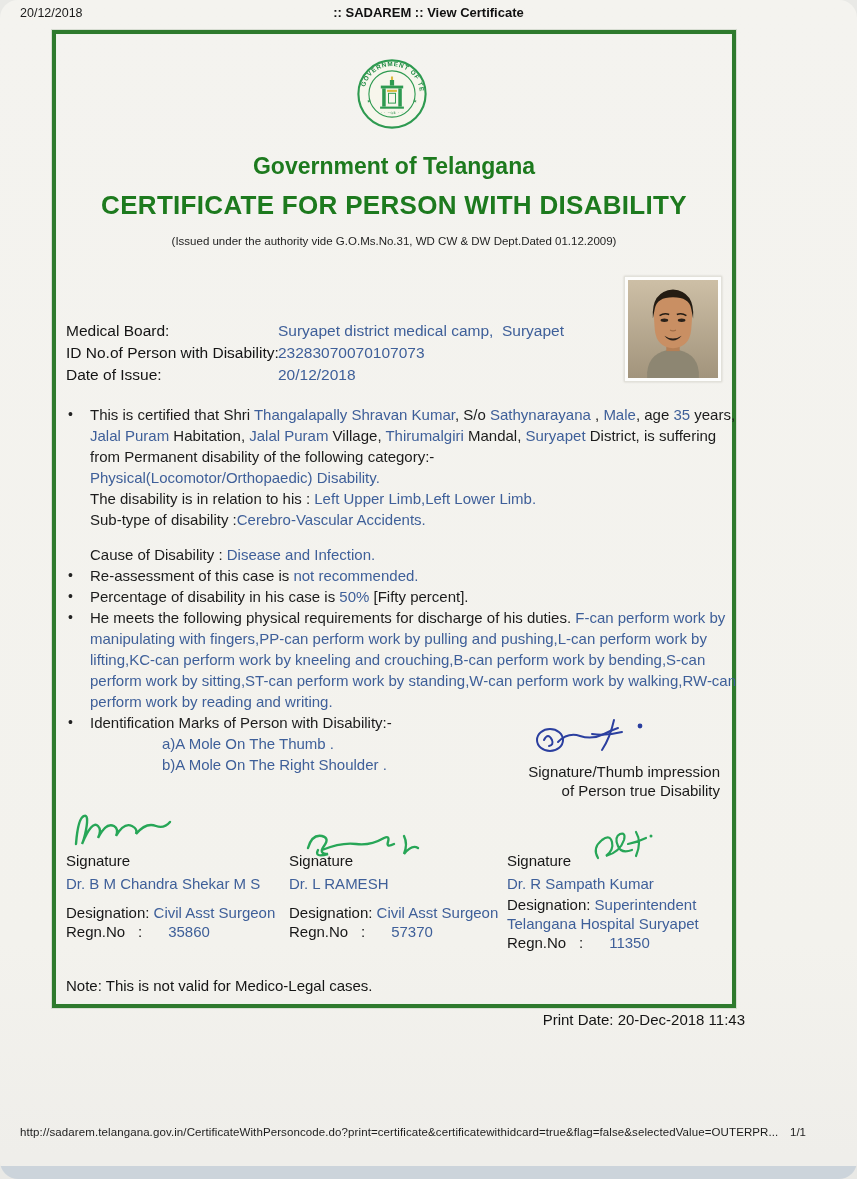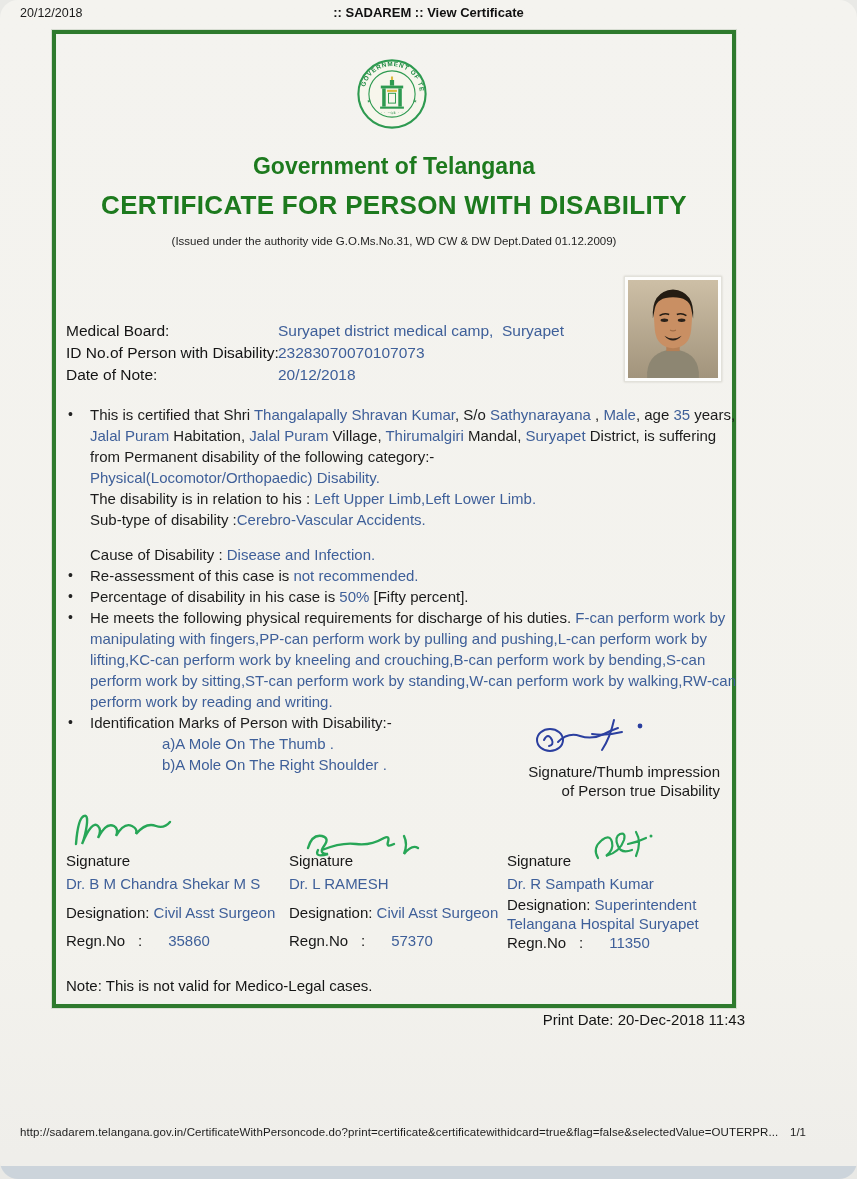--- a/index.html
+++ b/index.html
@@ -100,21 +100,21 @@
   .sig-col--1{left:66px;width:225px;}
   .sig-col--2{left:289px;width:225px;}
   .sig-col--3{left:507px;width:238px;}
   .sig-col .sig-label{line-height:19px;}
   .sig-col .sig-name{line-height:19px;margin-top:4px;color:#3e5f99;white-space:nowrap;}
   .sig-col .desig{margin-top:10px;line-height:19px;white-space:nowrap;}
   .sig-col--3 .desig{margin-top:2px;}
   .sig-col .desig .d-label{color:#171717;}
   .sig-col .desig .d-value{color:#3e5f99;margin-top:8px;}
   .sig-col .desig-line2{line-height:19px;color:#3e5f99;white-space:nowrap;}
-  .sig-col .regn{margin-top:9px;line-height:19px;white-space:nowrap;}
+  .sig-col .regn{line-height:19px;white-space:nowrap;}
   .sig-col--3 .regn{margin-top:0;}
   .sig-col .regn .r-label{display:inline-block;width:72px;color:#171717;}
   .sig-col .regn .r-colon{display:inline-block;width:26px;color:#171717;}
   .sig-col .regn .r-value{color:#3e5f99;}
   
   .cert-note{
     position:absolute;left:66px;top:977px;font-size:15px;color:#151515;
   }
   .print-date{
     position:absolute;left:445px;top:1011px;width:300px;text-align:right;
@@ -179,21 +179,21 @@
       <path d="M33,37 q5,-3 10,-1" stroke="#241c13" stroke-width="1.6" fill="none"></path>
       <path d="M51,36 q5,-2 10,1" stroke="#241c13" stroke-width="1.6" fill="none"></path>
       <path d="M44,52 q3,2 6,0" stroke="#9c6a44" stroke-width="1.4" fill="none"></path>
       <path d="M38,58 q9,6 18,0 q-4,5 -9,5 q-5,0 -9,-5" fill="#2a211a"></path>
     </svg>
   </div>
 
   <div class="info-rows">
       <div class="info-row"><span class="info-label">Medical Board:</span><span class="info-value">Suryapet district medical camp,  Suryapet</span></div>
       <div class="info-row"><span class="info-label">ID No.of Person with Disability:</span><span class="info-value">23283070070107073</span></div>
-      <div class="info-row"><span class="info-label">Date of Note:</span><span class="info-value">20/12/2018</span></div>
+      <div class="info-row"><span class="info-label">Date of Issue:</span><span class="info-value">20/12/2018</span></div>
     </div>
 
   <div class="cert-body">
       <div class="para para--bullet"><span class="seg-k">This is certified that Shri </span><span class="seg-b">Thangalapally Shravan Kumar</span><span class="seg-k">, S/o </span><span class="seg-b">Sathynarayana</span><span class="seg-k"> , </span><span class="seg-b">Male</span><span class="seg-k">, age </span><span class="seg-b">35</span><span class="seg-k"> years, </span><span class="seg-b">Jalal Puram</span><span class="seg-k"> Habitation, </span><span class="seg-b">Jalal Puram</span><span class="seg-k"> Village, </span><span class="seg-b">Thirumalgiri</span><span class="seg-k"> Mandal, </span><span class="seg-b">Suryapet</span><span class="seg-k"> District, is suffering from Permanent disability of the following category:-</span></div>
       <div class="para para--plain"><span class="seg-b">Physical(Locomotor/Orthopaedic) Disability.</span></div>
       <div class="para para--plain"><span class="seg-k">The disability is in relation to his : </span><span class="seg-b">Left Upper Limb,Left Lower Limb.</span></div>
       <div class="para para--plain"><span class="seg-k">Sub-type of disability :</span><span class="seg-b">Cerebro-Vascular Accidents.</span></div>
       <div class="para para--spacer"></div>
       <div class="para para--plain"><span class="seg-k">Cause of Disability : </span><span class="seg-b">Disease and Infection.</span></div>
       <div class="para para--bullet"><span class="seg-k">Re-assessment of this case is </span><span class="seg-b">not recommended.</span></div>

